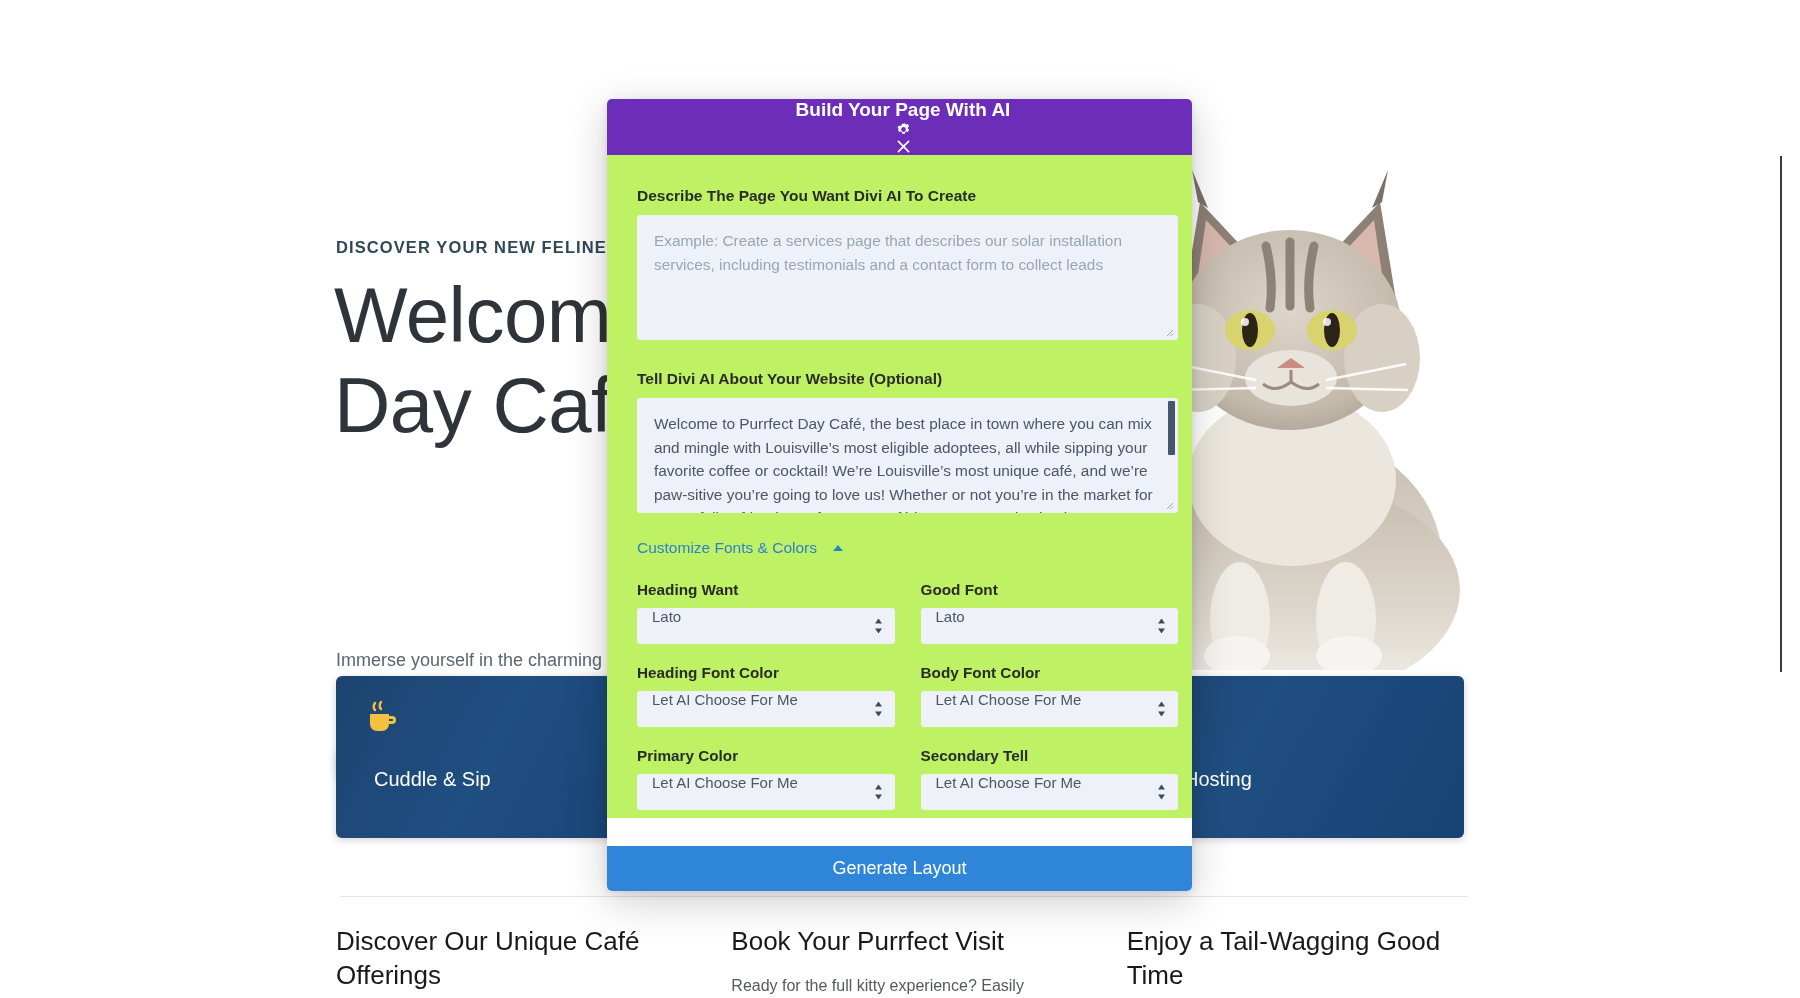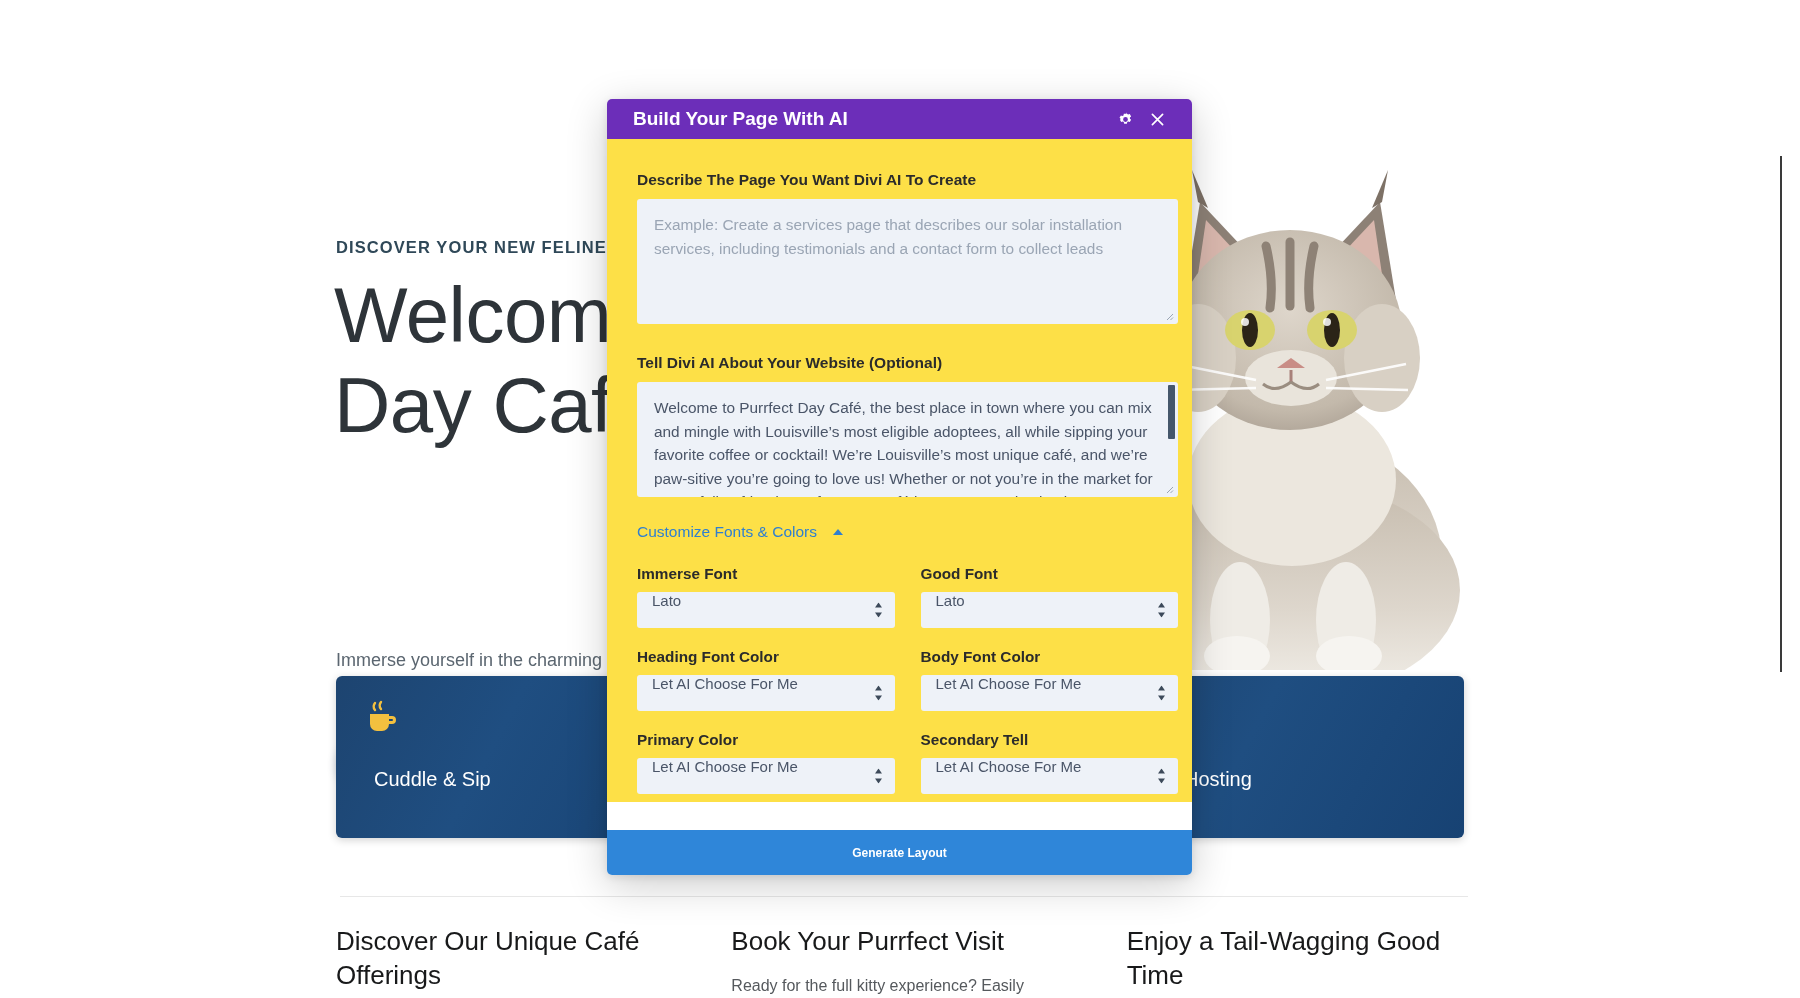--- a/index.html
+++ b/index.html
@@ -180,25 +180,26 @@
     left: 607px;
     top: 99px;
     width: 585px;
     border-radius: 5px;
     background: #ffffff;
     box-shadow: 0 10px 42px rgba(0,0,0,0.20), 0 2px 8px rgba(0,0,0,0.10);
     overflow: hidden;
   }
 
   .modal-header {
-    height: 40px;
+    height: 56px;
     background: #6c2eb9;
     display: flex;
     align-items: center;
     padding: 0 19px 0 26px;
+    flex-direction: column;
   }
   .modal-title {
     flex: 1;
     color: #ffffff;
     font-size: 19px;
     font-weight: 700;
   }
   .hdr-btn {
     width: 32px;
     height: 32px;
@@ -207,21 +208,21 @@
     justify-content: center;
     background: none;
     border: none;
     color: #ffffff;
     cursor: pointer;
   }
   .hdr-btn svg { display: block; }
 
   .modal-body {
     padding: 32px 14px 8px 30px;
-    background: #fde047;
+    background: #bef264;
   }
 
   .field-label {
     font-size: 15.5px;
     font-weight: 700;
     color: #2b2b2b;
     margin-bottom: 10px;
   }
 
   .ta-wrap { position: relative; }
@@ -335,22 +336,22 @@
     display: flex;
     align-items: center;
     justify-content: center;
     cursor: pointer;
     border: none;
     width: 100%;
     font-family: "Liberation Sans", sans-serif;
   }
   .modal-footer span {
     color: #ffffff;
-    font-size: 12px;
-    font-weight: 700;
+    font-size: 18px;
+    font-weight: 400;
   }
 </style>
 </head>
 <body>
 
 <div id="page">
 
   <div class="site-canvas">
 
     <div class="cat-photo">
@@ -528,21 +529,21 @@
       <div class="gap-26"></div>
 
       <button class="customize-toggle">
         <span>Customize Fonts &amp; Colors</span>
         <span class="caret-up"></span>
       </button>
 
       <div class="grid2">
 
         <div class="sel-group">
-          <div class="sel-label">Immerse Font</div>
+          <div class="sel-label">Heading Want</div>
           <div class="sel-box">
             <span class="sel-value">Lato</span>
             <svg class="sel-arrows" viewBox="0 0 9 15" fill="currentColor">
               <path d="M4.5 0 L8 5 H1 Z"></path>
                 <path d="M4.5 15 L8 10 H1 Z"></path>
             </svg>
           </div>
         </div>
 
         <div class="sel-group">

